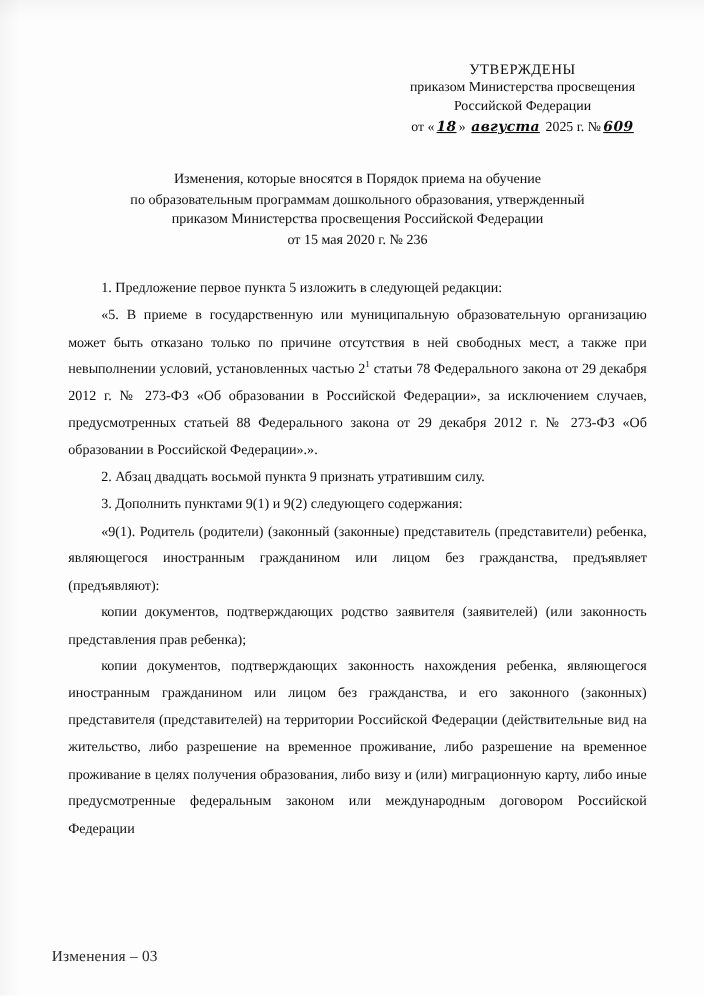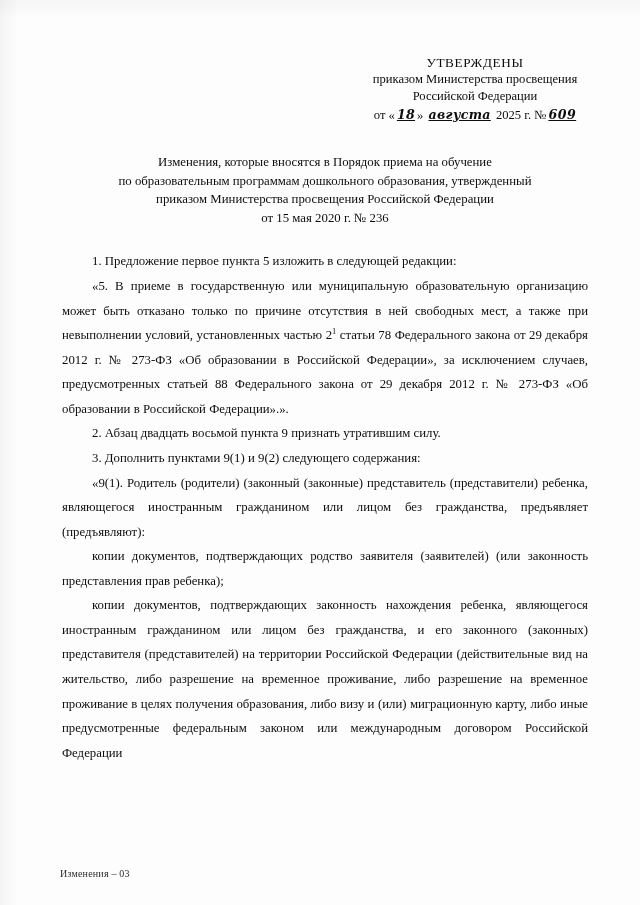--- a/index.html
+++ b/index.html
@@ -85,23 +85,23 @@
     text-align: justify;
     text-justify: inter-word;
   }
   sup {
     font-size: 0.66em;
     vertical-align: super;
     line-height: 0;
   }
   .footer {
     position: absolute;
-    left: 60px;
+    left: 47px;
     bottom: 26px;
-    font-size: 10px;
+    font-size: 14px;
     font-family: "Liberation Serif", serif;
     color: #2b2b2b;
     letter-spacing: 0.2px;
   }
 </style>
 </head>
 <body>
 
 <div class="page">
 

